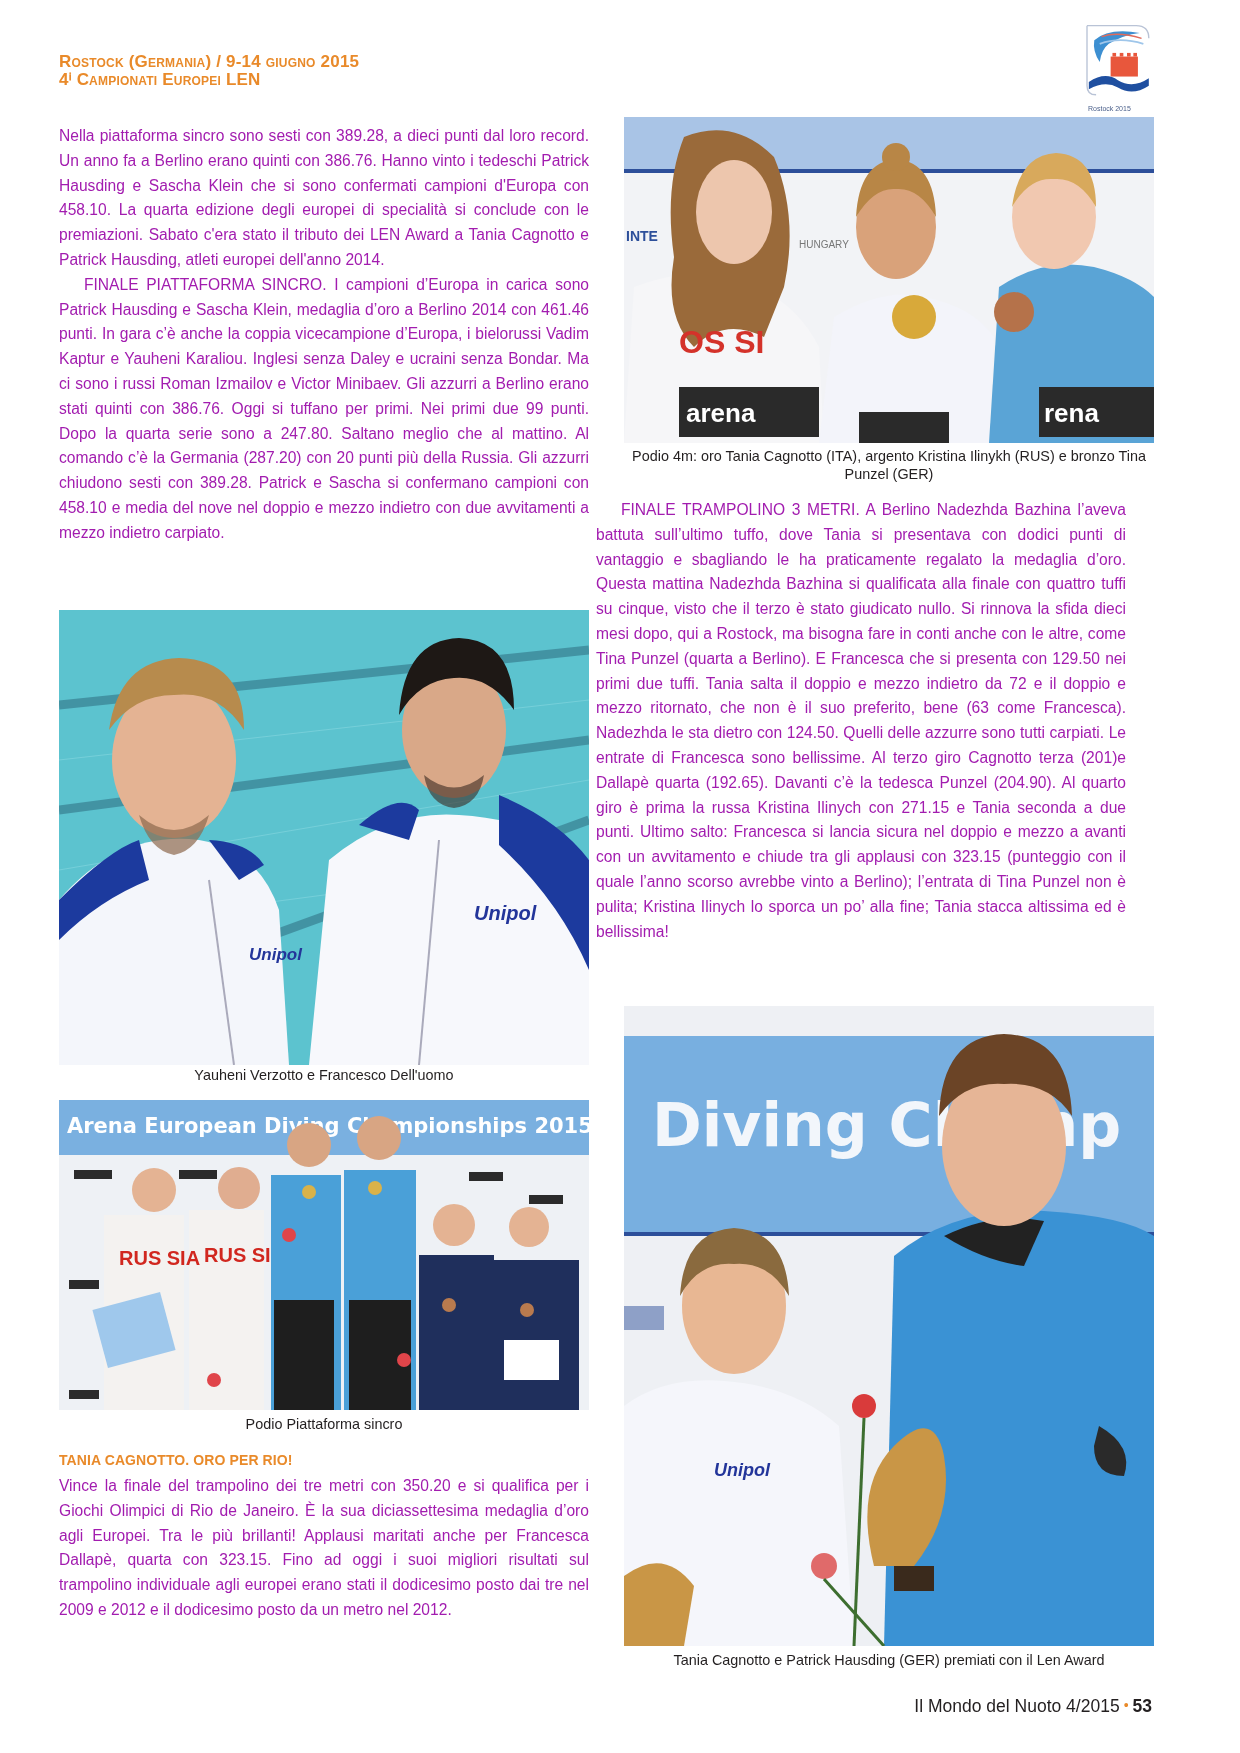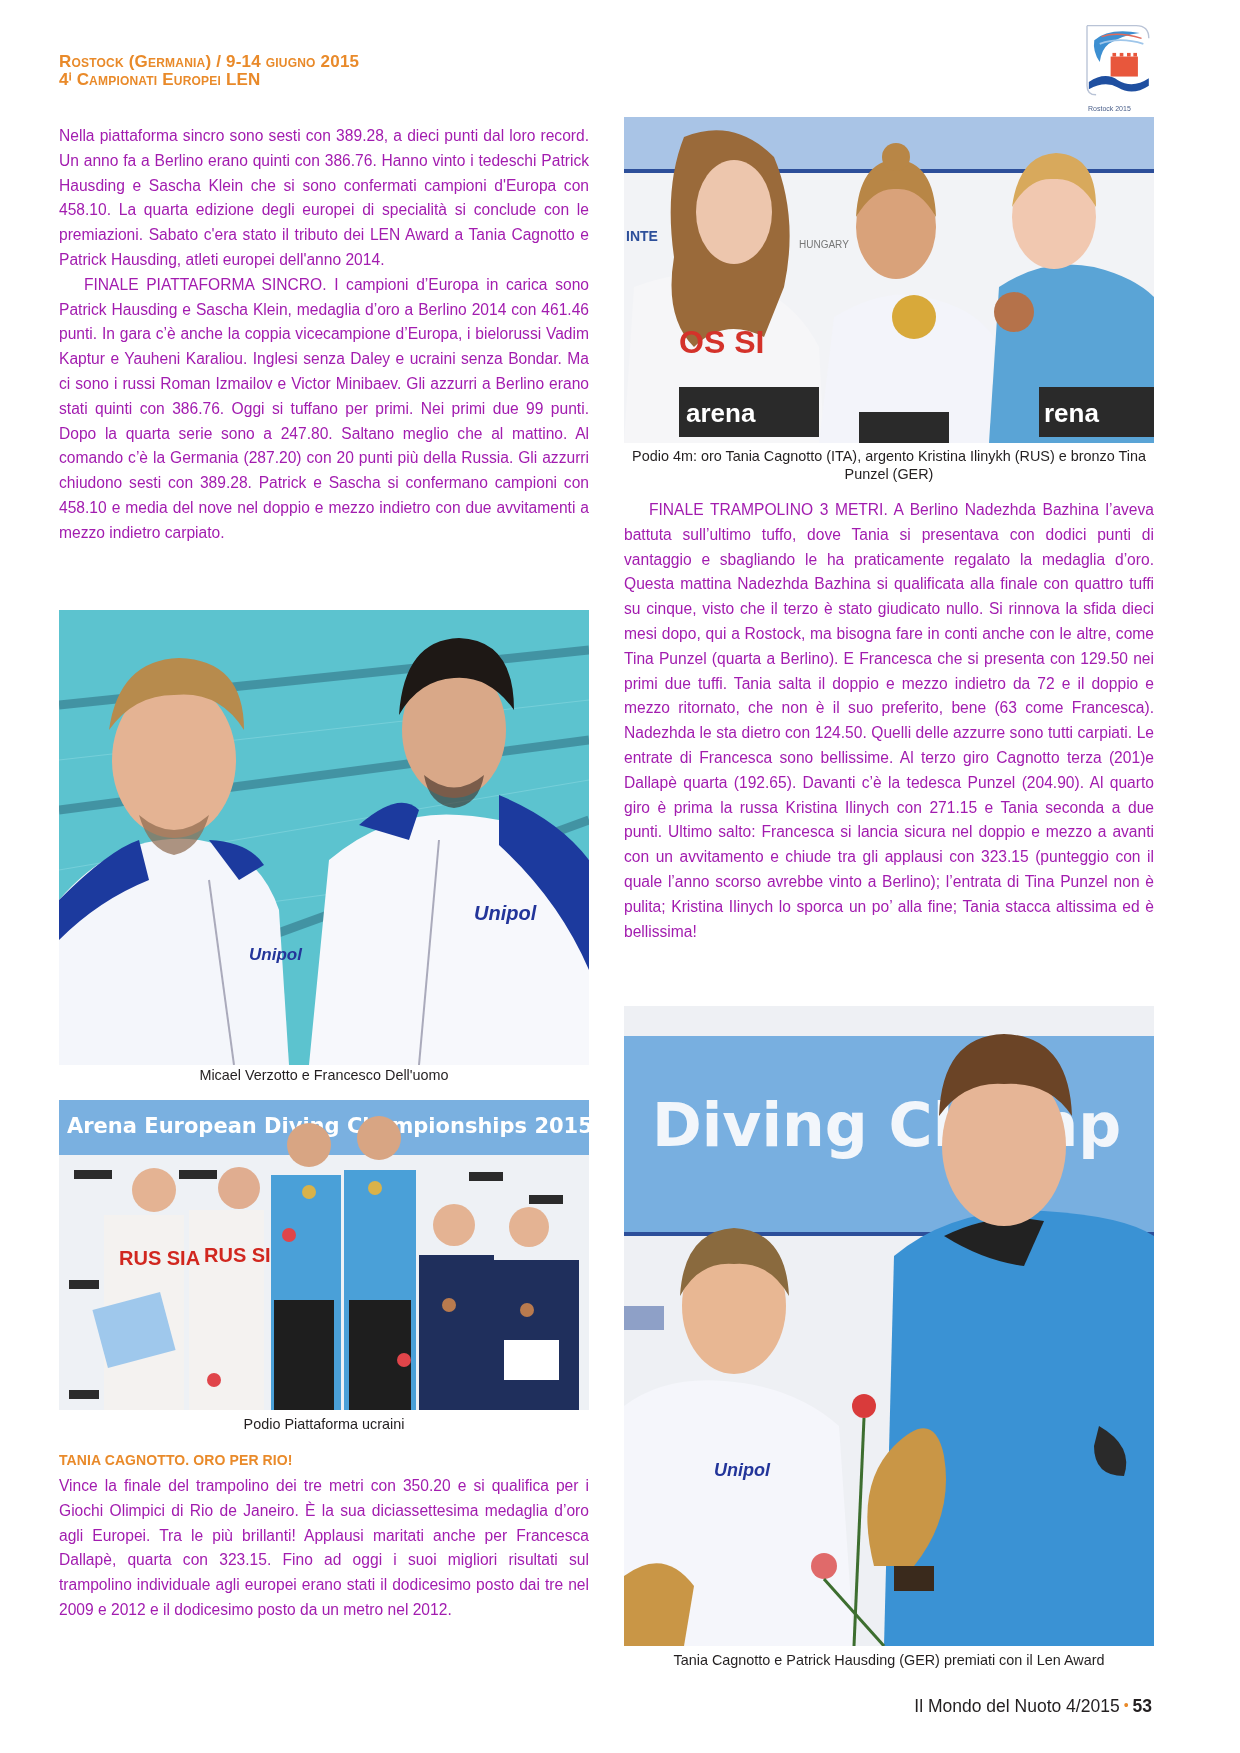--- a/index.html
+++ b/index.html
@@ -11,21 +11,21 @@
   .header-title { left:59px; top:53px; color:#e98a2a; font-weight:bold; font-size:17px; line-height:18px; letter-spacing:0.2px; }
   .header-title .line { display:block; font-variant:small-caps; }
   .logo { left:1078px; top:22px; width:78px; height:88px; }
   .logo-caption { position:absolute; left:10px; bottom:-2px; font-size:7px; color:#4a5f8a; font-family:"Liberation Sans", sans-serif; }
 
   
   .col-text { font-size:15.6px; line-height:24.8px; text-align:justify; color:#a21caf; }
   .col-text p { margin:0; }
   .lead-in { font-weight:normal;margin-left:25px; }
   .left-col { left:59px; width:530px; }
-  .right-col { left:624px; width:530px; }
+  .right-col { left:596px; width:530px; }
 
   
   .photo { overflow:hidden; background:#ccc; }
   .photo svg { display:block; width:100%; height:100%; }
   .caption { font-size:14.4px; line-height:18px; text-align:center; color:#231f20; }
 
   .sub-heading { color:#e98a2a; font-weight:bold; font-size:14px; letter-spacing:0.1px; }
 
   .footer { right:88px; top:1696px; font-size:17.5px; color:#231f20; }
   .footer .dot { color:#e98a2a; font-size:14px; padding:0 4px; position:relative; top:-2px; }
@@ -87,21 +87,21 @@
     <path d="M300 215 Q340 180 360 200 L350 230 Z" fill="#1c3a9e"></path>
     <path d="M440 185 Q500 210 530 250 L530 360 Q500 290 440 235 Z" fill="#1c3a9e"></path>
     <ellipse cx="395" cy="120" rx="52" ry="68" fill="#d9a888"></ellipse>
     <path d="M340 105 Q345 30 400 28 Q455 30 455 100 Q430 65 395 68 Q360 70 340 105 Z" fill="#1e1815"></path>
     <path d="M365 165 Q395 190 425 165 Q420 195 395 198 Q370 195 365 165 Z" fill="#3a2a22" opacity="0.6"></path>
     <line x1="380" y1="230" x2="360" y2="455" stroke="#aab" stroke-width="2"></line>
     <text x="190" y="350" font-family="Liberation Sans, sans-serif" font-size="17" fill="#23359a" font-weight="bold" font-style="italic">Unipol</text>
     <text x="415" y="310" font-family="Liberation Sans, sans-serif" font-size="20" fill="#23359a" font-weight="bold" font-style="italic">Unipol</text>
   </svg>
 </div>
-<div class="abs caption" style="left:59px; top:1066px; width:530px;">Micael Verzotto e Francesco Dell'uomo</div>
+<div class="abs caption" style="left:59px; top:1066px; width:530px;">Yauheni Verzotto e Francesco Dell'uomo</div>
 
 <div class="abs photo" style="left:59px; top:1100px; width:530px; height:310px;">
   <svg viewBox="0 0 530 310" preserveAspectRatio="none">
     <rect width="530" height="310" fill="#eef1f5"></rect>
     <rect width="530" height="55" fill="#7ab0e0"></rect>
     <text x="8" y="33" font-family="DejaVu Sans, sans-serif" font-size="21" font-weight="bold" fill="#ffffff">Arena European Diving Championships 2015</text>
     <g fill="#2b2b2b">
       <rect x="15" y="70" width="38" height="9"></rect>
         <rect x="120" y="70" width="38" height="9"></rect>
         <rect x="410" y="72" width="34" height="9"></rect>
@@ -132,21 +132,21 @@
     <rect x="435" y="160" width="85" height="150" fill="#1f2f5c"></rect>
       <circle cx="470" cy="127" r="20" fill="#e4b393"></circle>
     <circle cx="390" cy="205" r="7" fill="#b87a4e"></circle>
       <circle cx="468" cy="210" r="7" fill="#b87a4e"></circle>
     <rect x="445" y="240" width="55" height="40" fill="#ffffff"></rect>
     <circle cx="345" cy="260" r="7" fill="#e0454a"></circle>
       <circle cx="230" cy="135" r="7" fill="#e0454a"></circle>
       <circle cx="155" cy="280" r="7" fill="#e0454a"></circle>
   </svg>
 </div>
-<div class="abs caption" style="left:59px; top:1415px; width:530px;">Podio Piattaforma ucraini</div>
+<div class="abs caption" style="left:59px; top:1415px; width:530px;">Podio Piattaforma sincro</div>
 
 <div class="abs sub-heading" style="left:59px; top:1452px;">TANIA CAGNOTTO. ORO PER RIO!</div>
 <div class="abs col-text left-col" style="top:1474px;">Vince la finale del trampolino dei tre metri con 350.20 e si qualifica per i Giochi Olimpici di Rio de Janeiro. È la sua diciassettesima medaglia d’oro agli Europei. Tra le più brillanti! Applausi maritati anche per Francesca Dallapè, quarta con 323.15. Fino ad oggi i suoi migliori risultati sul trampolino individuale agli europei erano stati il dodicesimo posto dai tre nel 2009 e 2012 e il dodicesimo posto da un metro nel 2012.</div>
 
 <div class="abs photo" style="left:624px; top:117px; width:530px; height:326px;text-align:center;">
   <svg viewBox="0 0 530 326" preserveAspectRatio="none">
     <rect width="530" height="326" fill="#f2f3f6"></rect>
     <rect width="530" height="52" fill="#a9c4e6"></rect>
     <rect y="52" width="530" height="4" fill="#2d4f9a"></rect>
     <text x="2" y="124" font-family="Liberation Sans, sans-serif" font-size="14" font-weight="bold" fill="#2d4f9a">INTE</text>

